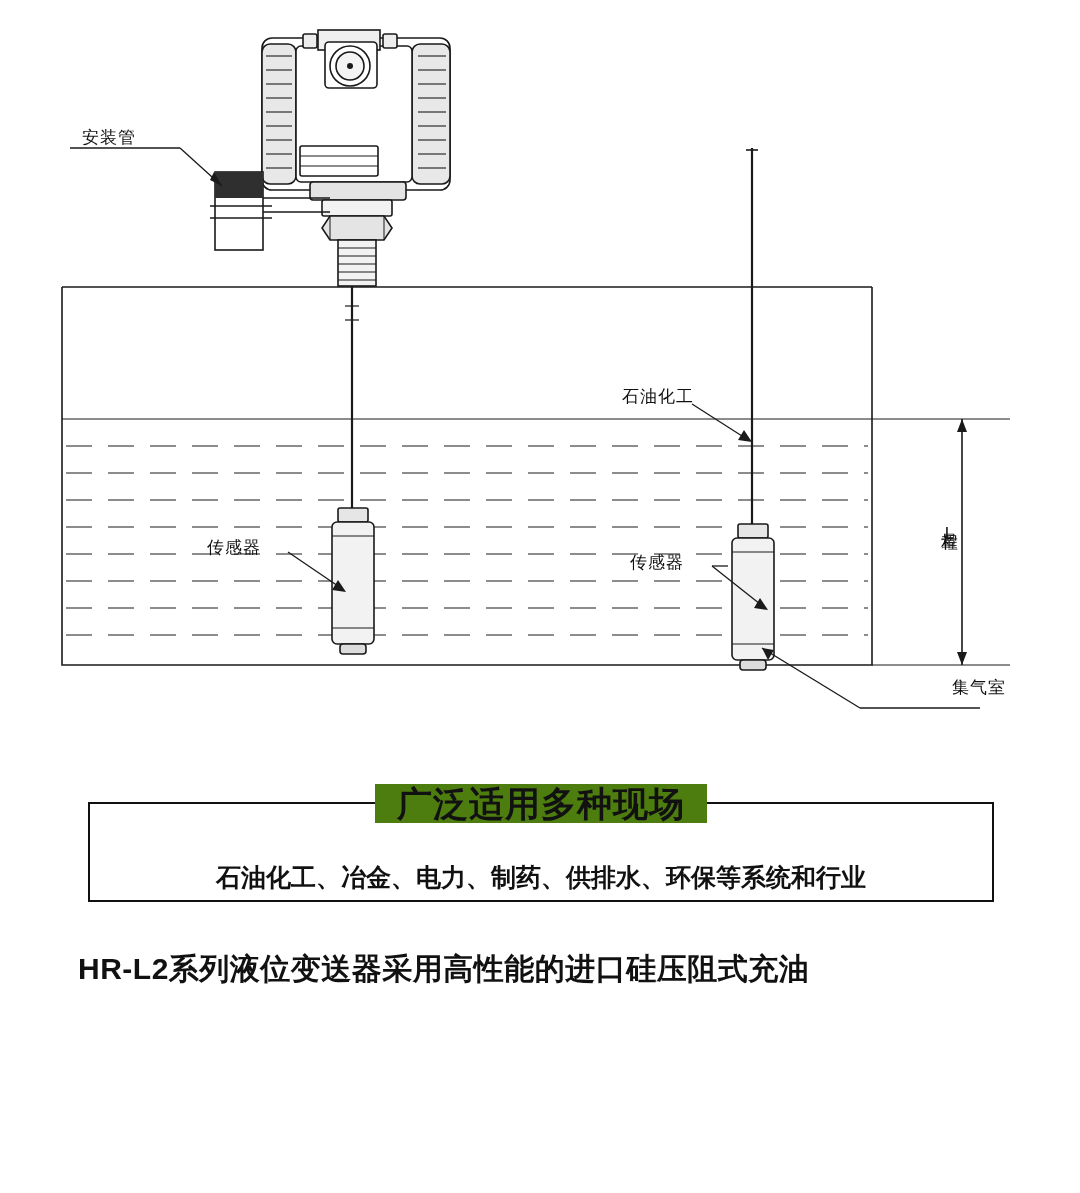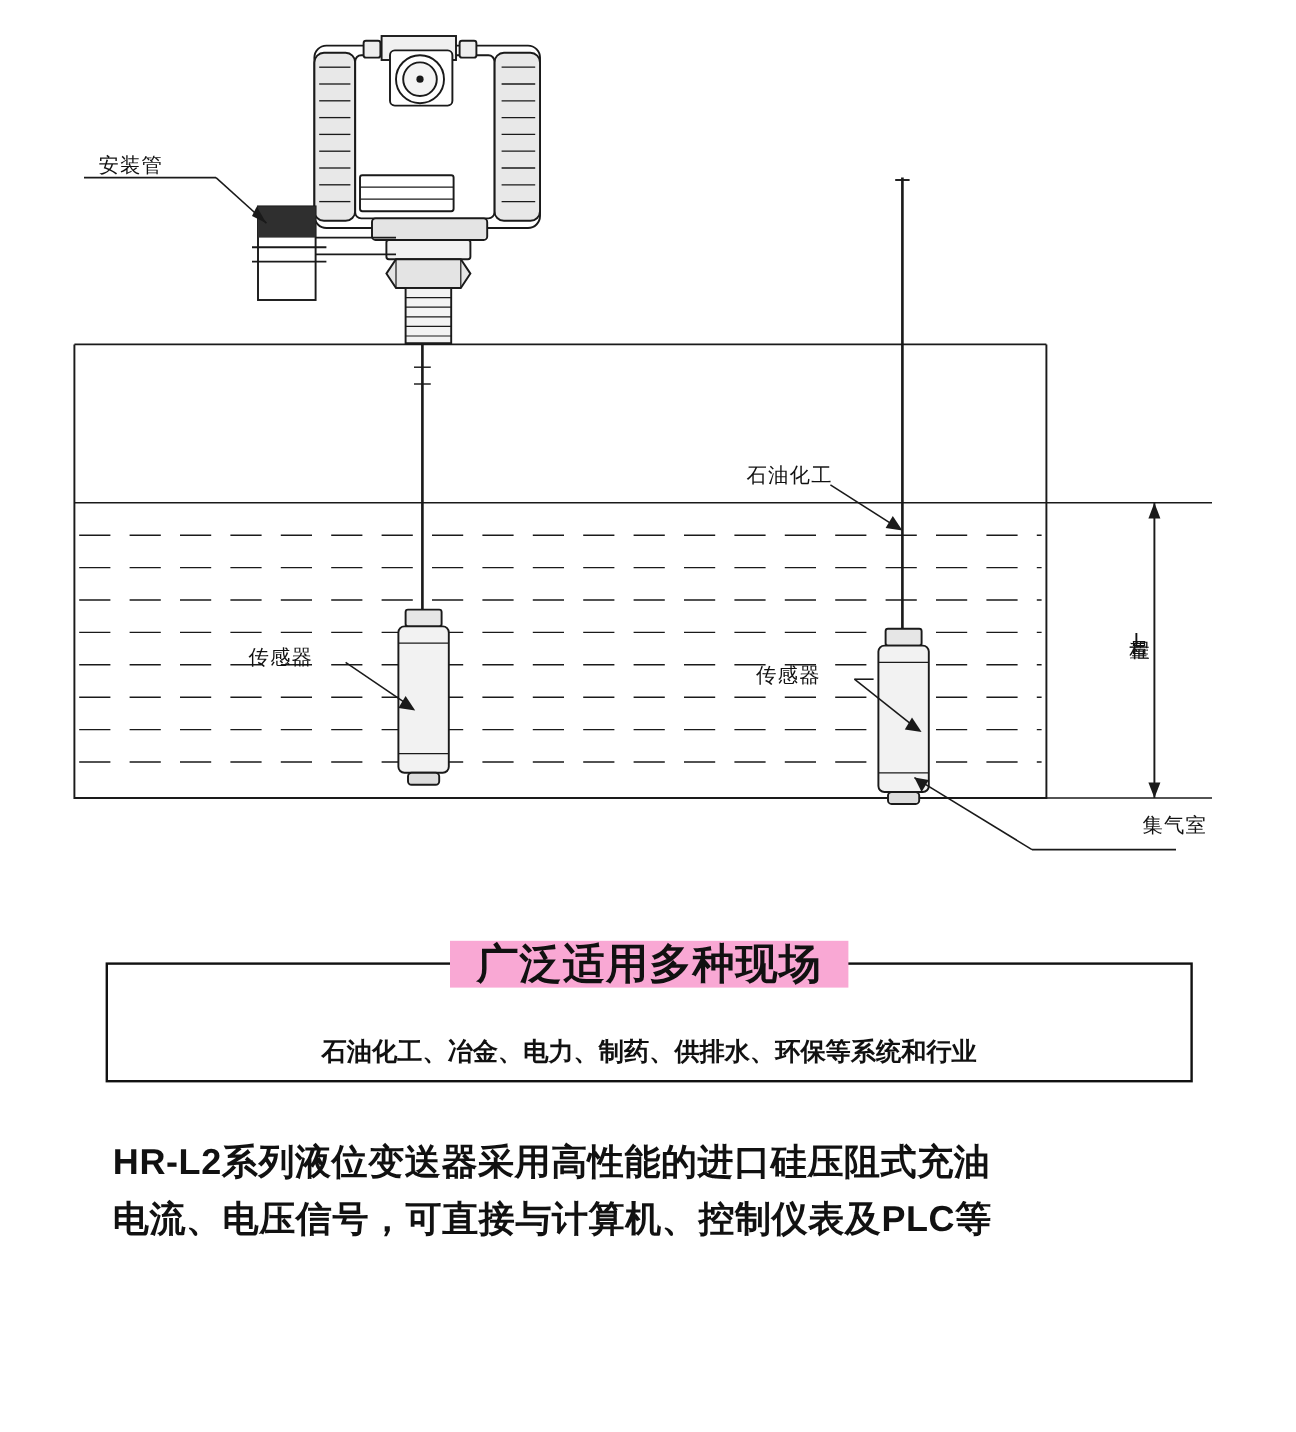--- a/index.html
+++ b/index.html
@@ -72,50 +72,49 @@
     left: 0; top: 0;
     width: 906px;
     text-align: center;
     font-size: 35px;
     font-weight: bold;
     color: #111;
     line-height: 44px;
     letter-spacing: 1px;
   }
   .banner-title span.txt {
-    background: #f9a8d4;
+    background: #4d7c0f;
     padding: 0 22px;
   }
   .banner-sub {
     position: absolute;
     left: 0; top: 78px;
     width: 906px;
     text-align: center;
-    font-size: 21px;
+    font-size: 25px;
     font-weight: bold;
     color: #111;
     line-height: 34px;
   }
   .banner-sub span.txt {
     background: #ffffff;
     padding: 0 18px;
   }
 
   
   .paragraph {
     position: absolute;
     left: 78px;
     top: 945px;
     width: 930px;
     font-size: 30px;
     font-weight: bold;
     line-height: 48px;
     color: #111;
     letter-spacing: 0.5px;
-    margin-left: 16px;
   }
   .paragraph p { margin: 0; }
 </style>
 </head>
 <body>
 
 <div class="page">
 
   <div class="diagram">
     <svg width="1080" height="760" viewBox="0 0 1080 760">
@@ -281,16 +280,15 @@
     <div class="banner-title">
       <span class="txt">广泛适用多种现场</span>
     </div>
     <div class="banner-sub">
       <span class="txt">石油化工、冶金、电力、制药、供排水、环保等系统和行业</span>
     </div>
   </div>
 
   <div class="paragraph">
     <p>HR-L2系列液位变送器采用高性能的进口硅压阻式充油</p>
-    <p>电流、电压信号，可直接与计算机、控制仪表及PLC等</p>
   </div>
 
 </div>
 
 </body></html>

